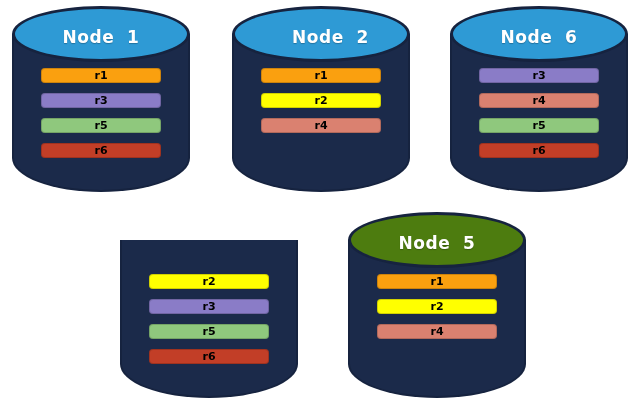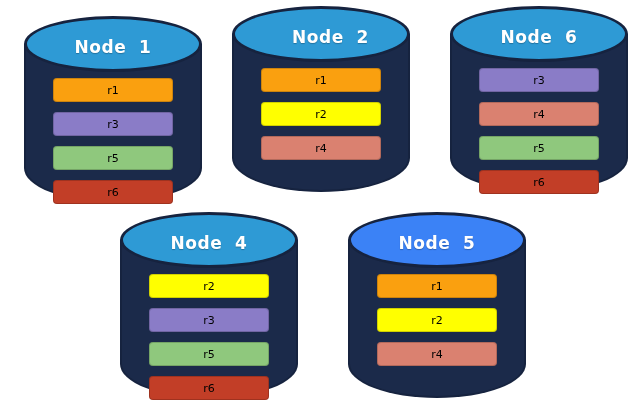--- a/index.html
+++ b/index.html
@@ -14,21 +14,21 @@
     height: 402px;
     background: #ffffff;
     overflow: hidden;
   }
   .cylinder {
     position: absolute;
     width: 178px;
     height: 186px;
   }
   
-  .node-1 { left: 12px;  top: 16px; margin-left: 12px; }
+  .node-1 { left: 12px;  top: 6px; }
   .node-2 { left: 232px; top: 6px; }
   .node-3 { left: 450px; top: 6px; }
   .node-4 { left: 120px; top: 212px; }
   .node-5 { left: 348px; top: 212px; }
 
   .cyl-body {
     position: absolute;
     left: 0; right: 0;
     top: 28px; bottom: 0;
     border-radius: 0 0 50% 50% / 0 0 34px 34px;
@@ -63,27 +63,27 @@
     left: 0; right: 0;
     top: 62px;
     display: flex;
     flex-direction: column;
     align-items: center;
     gap: 10px;
     z-index: 3;
   }
   .bar {
     width: 120px;
-    height: 24px;
+    height: 15px;
     border-radius: 4px;
     display: flex;
     align-items: center;
     justify-content: center;
     font-size: 11px;
-    font-weight: normal;
+    font-weight: bold;
     line-height: 1;
     box-shadow: inset 0 0 0 1px rgba(0,0,0,0.18);
   }
 </style>
 </head>
 <body>
 
 <div class="canvas">
 
 <div class="cylinder node-1">
@@ -116,33 +116,30 @@
       </div>
       <div class="bars">
         <div class="bar" style="background: rgb(138, 124, 199); color: rgb(0, 0, 0);">r3</div>
         <div class="bar" style="background: rgb(218, 129, 112); color: rgb(0, 0, 0);">r4</div>
         <div class="bar" style="background: rgb(143, 200, 125); color: rgb(0, 0, 0);">r5</div>
         <div class="bar" style="background: rgb(194, 62, 39); color: rgb(0, 0, 0);">r6</div>
       </div>
     </div>
     <div class="cylinder node-4">
       <div class="cyl-body" style="background: rgb(27, 42, 74); border-color: rgb(22, 35, 63);"></div>
-      <div class="cyl-top" style="background: rgb(46, 154, 213); border-color: rgb(22, 35, 63);">
-        <span class="node-title" style="color: rgb(255, 255, 255);">Node  4</span>
-      </div>
       <div class="bars">
         <div class="bar" style="background: rgb(255, 255, 0); color: rgb(0, 0, 0);">r2</div>
         <div class="bar" style="background: rgb(138, 124, 199); color: rgb(0, 0, 0);">r3</div>
         <div class="bar" style="background: rgb(143, 200, 125); color: rgb(0, 0, 0);">r5</div>
         <div class="bar" style="background: rgb(194, 62, 39); color: rgb(0, 0, 0);">r6</div>
       </div>
     </div>
     <div class="cylinder node-5">
       <div class="cyl-body" style="background: rgb(27, 42, 74); border-color: rgb(22, 35, 63);"></div>
-      <div class="cyl-top" style="background: #3b82f6; border-color: rgb(22, 35, 63); align-items: center;">
+      <div class="cyl-top" style="background: #4d7c0f; border-color: rgb(22, 35, 63); align-items: center;">
         <span class="node-title" style="color: rgb(255, 255, 255);">Node  5</span>
       </div>
       <div class="bars">
         <div class="bar" style="background: rgb(250, 160, 15); color: rgb(0, 0, 0);">r1</div>
         <div class="bar" style="background: rgb(255, 255, 0); color: rgb(0, 0, 0);">r2</div>
         <div class="bar" style="background: rgb(218, 129, 112); color: rgb(0, 0, 0);">r4</div>
       </div>
     </div>
   </div>
 

